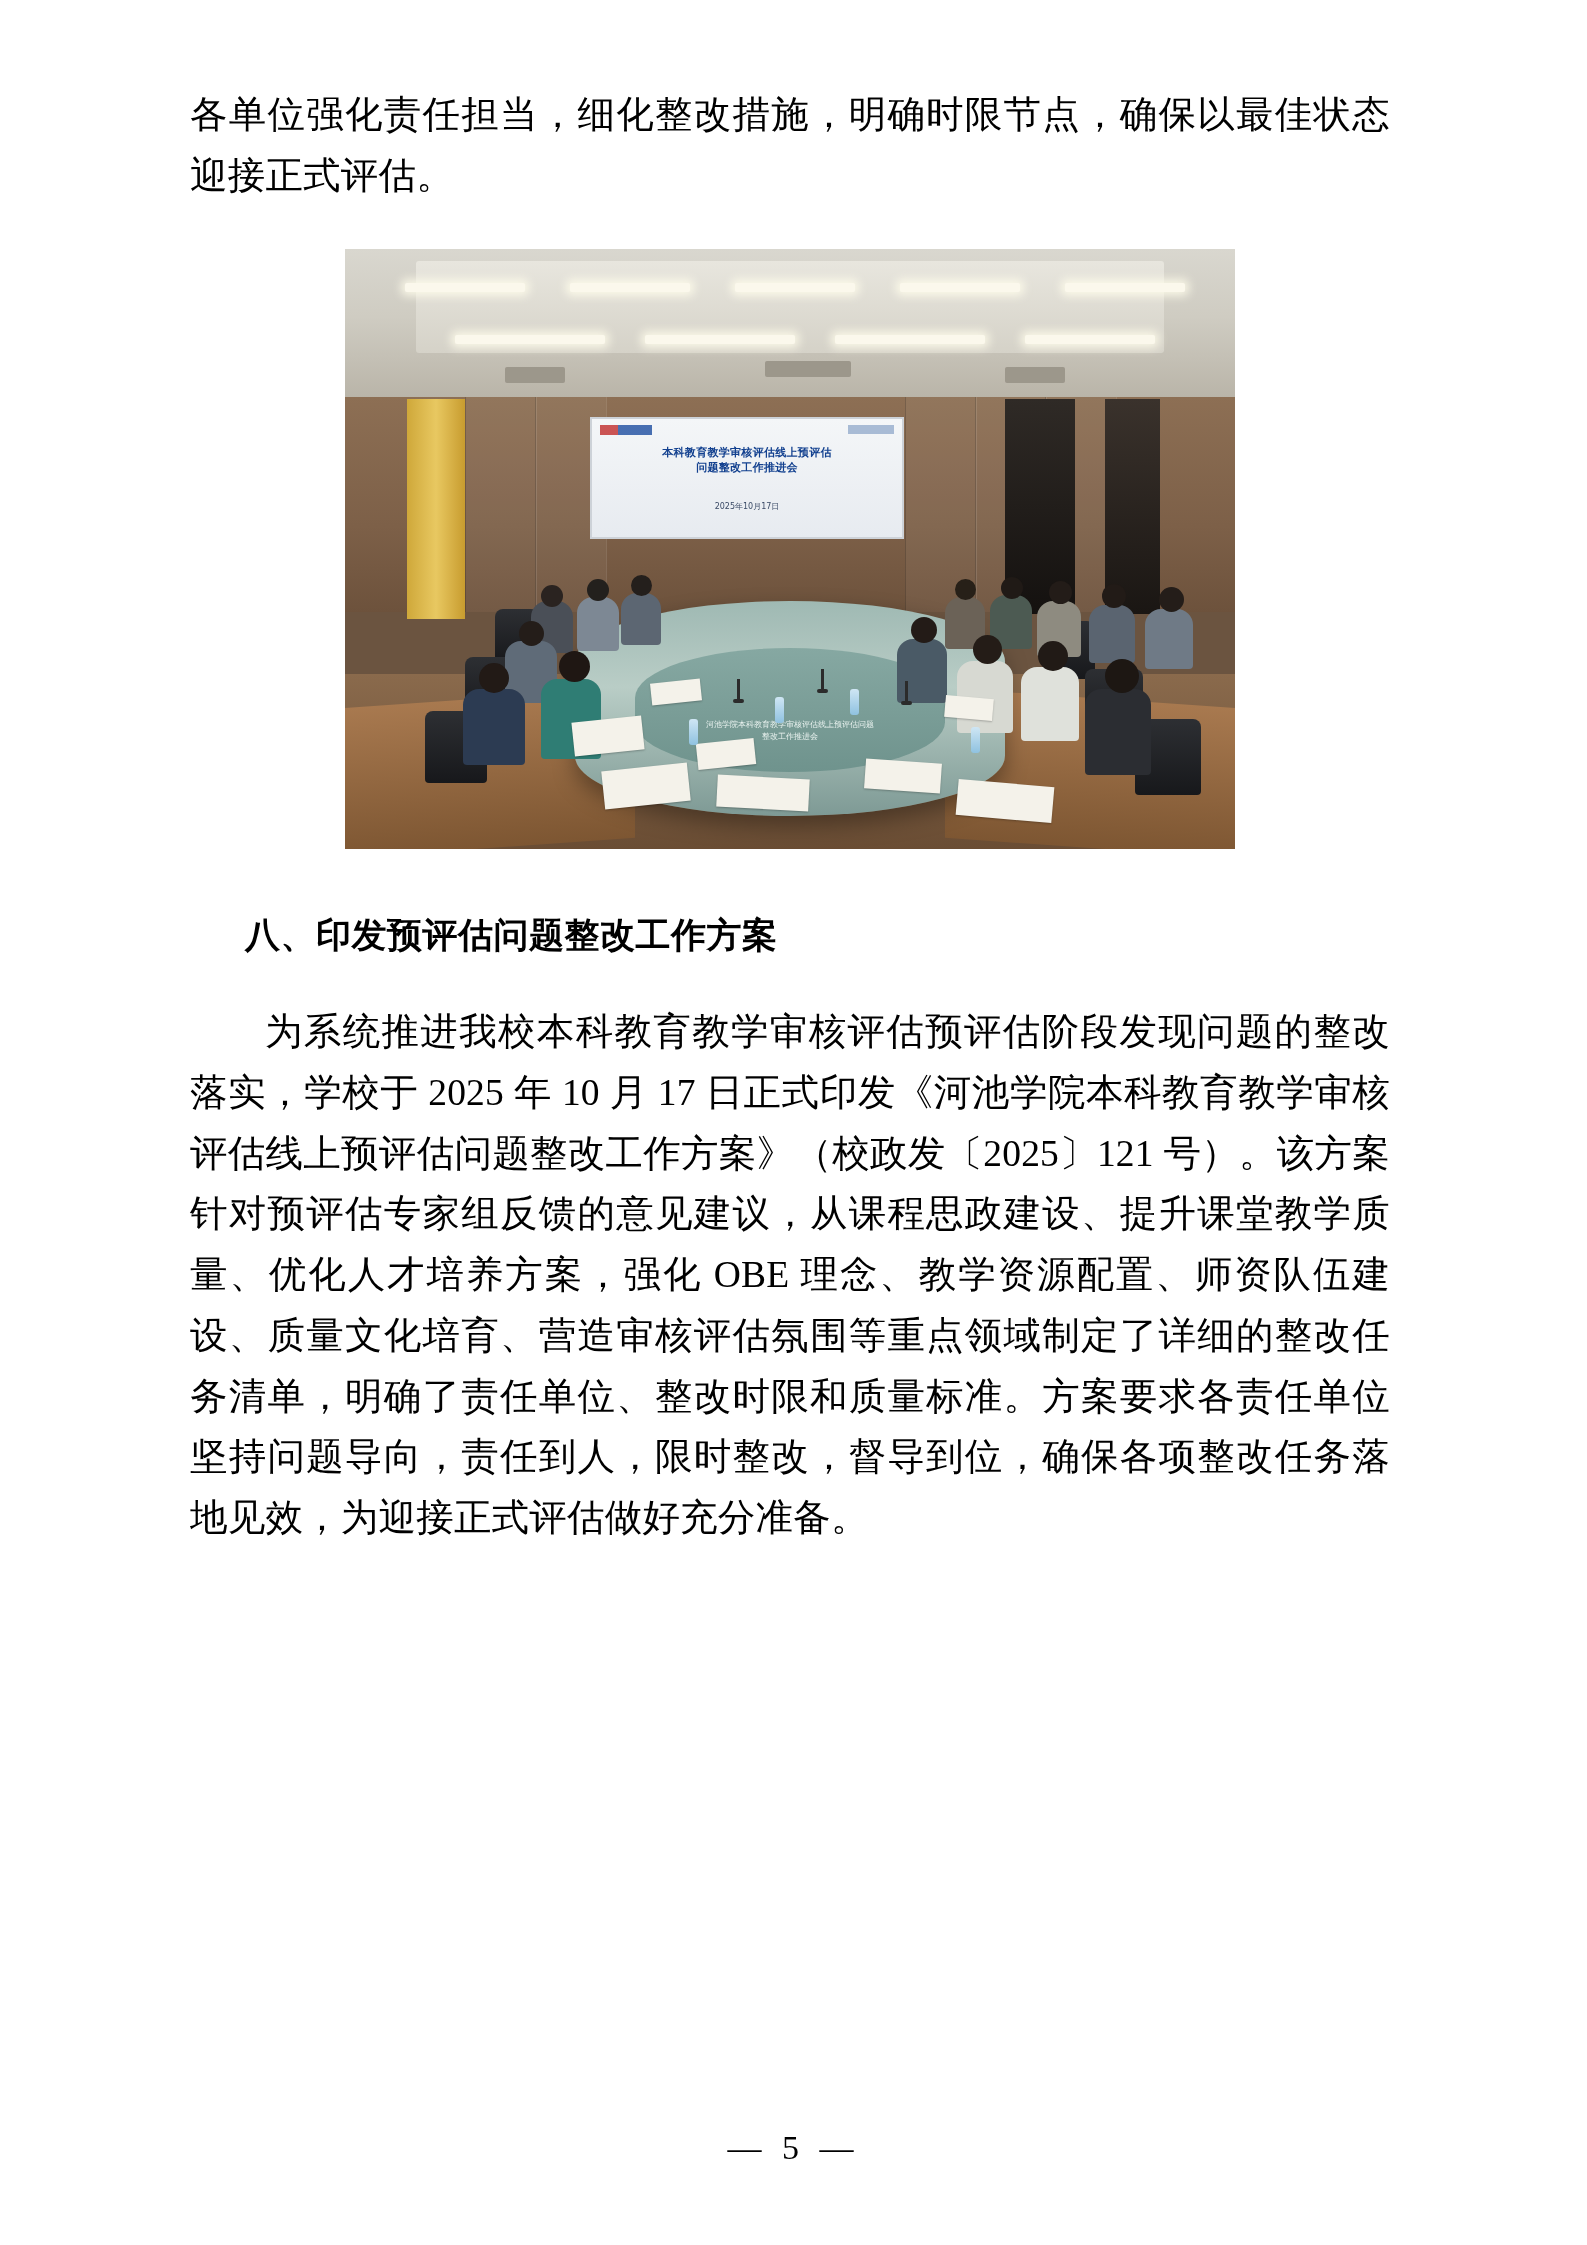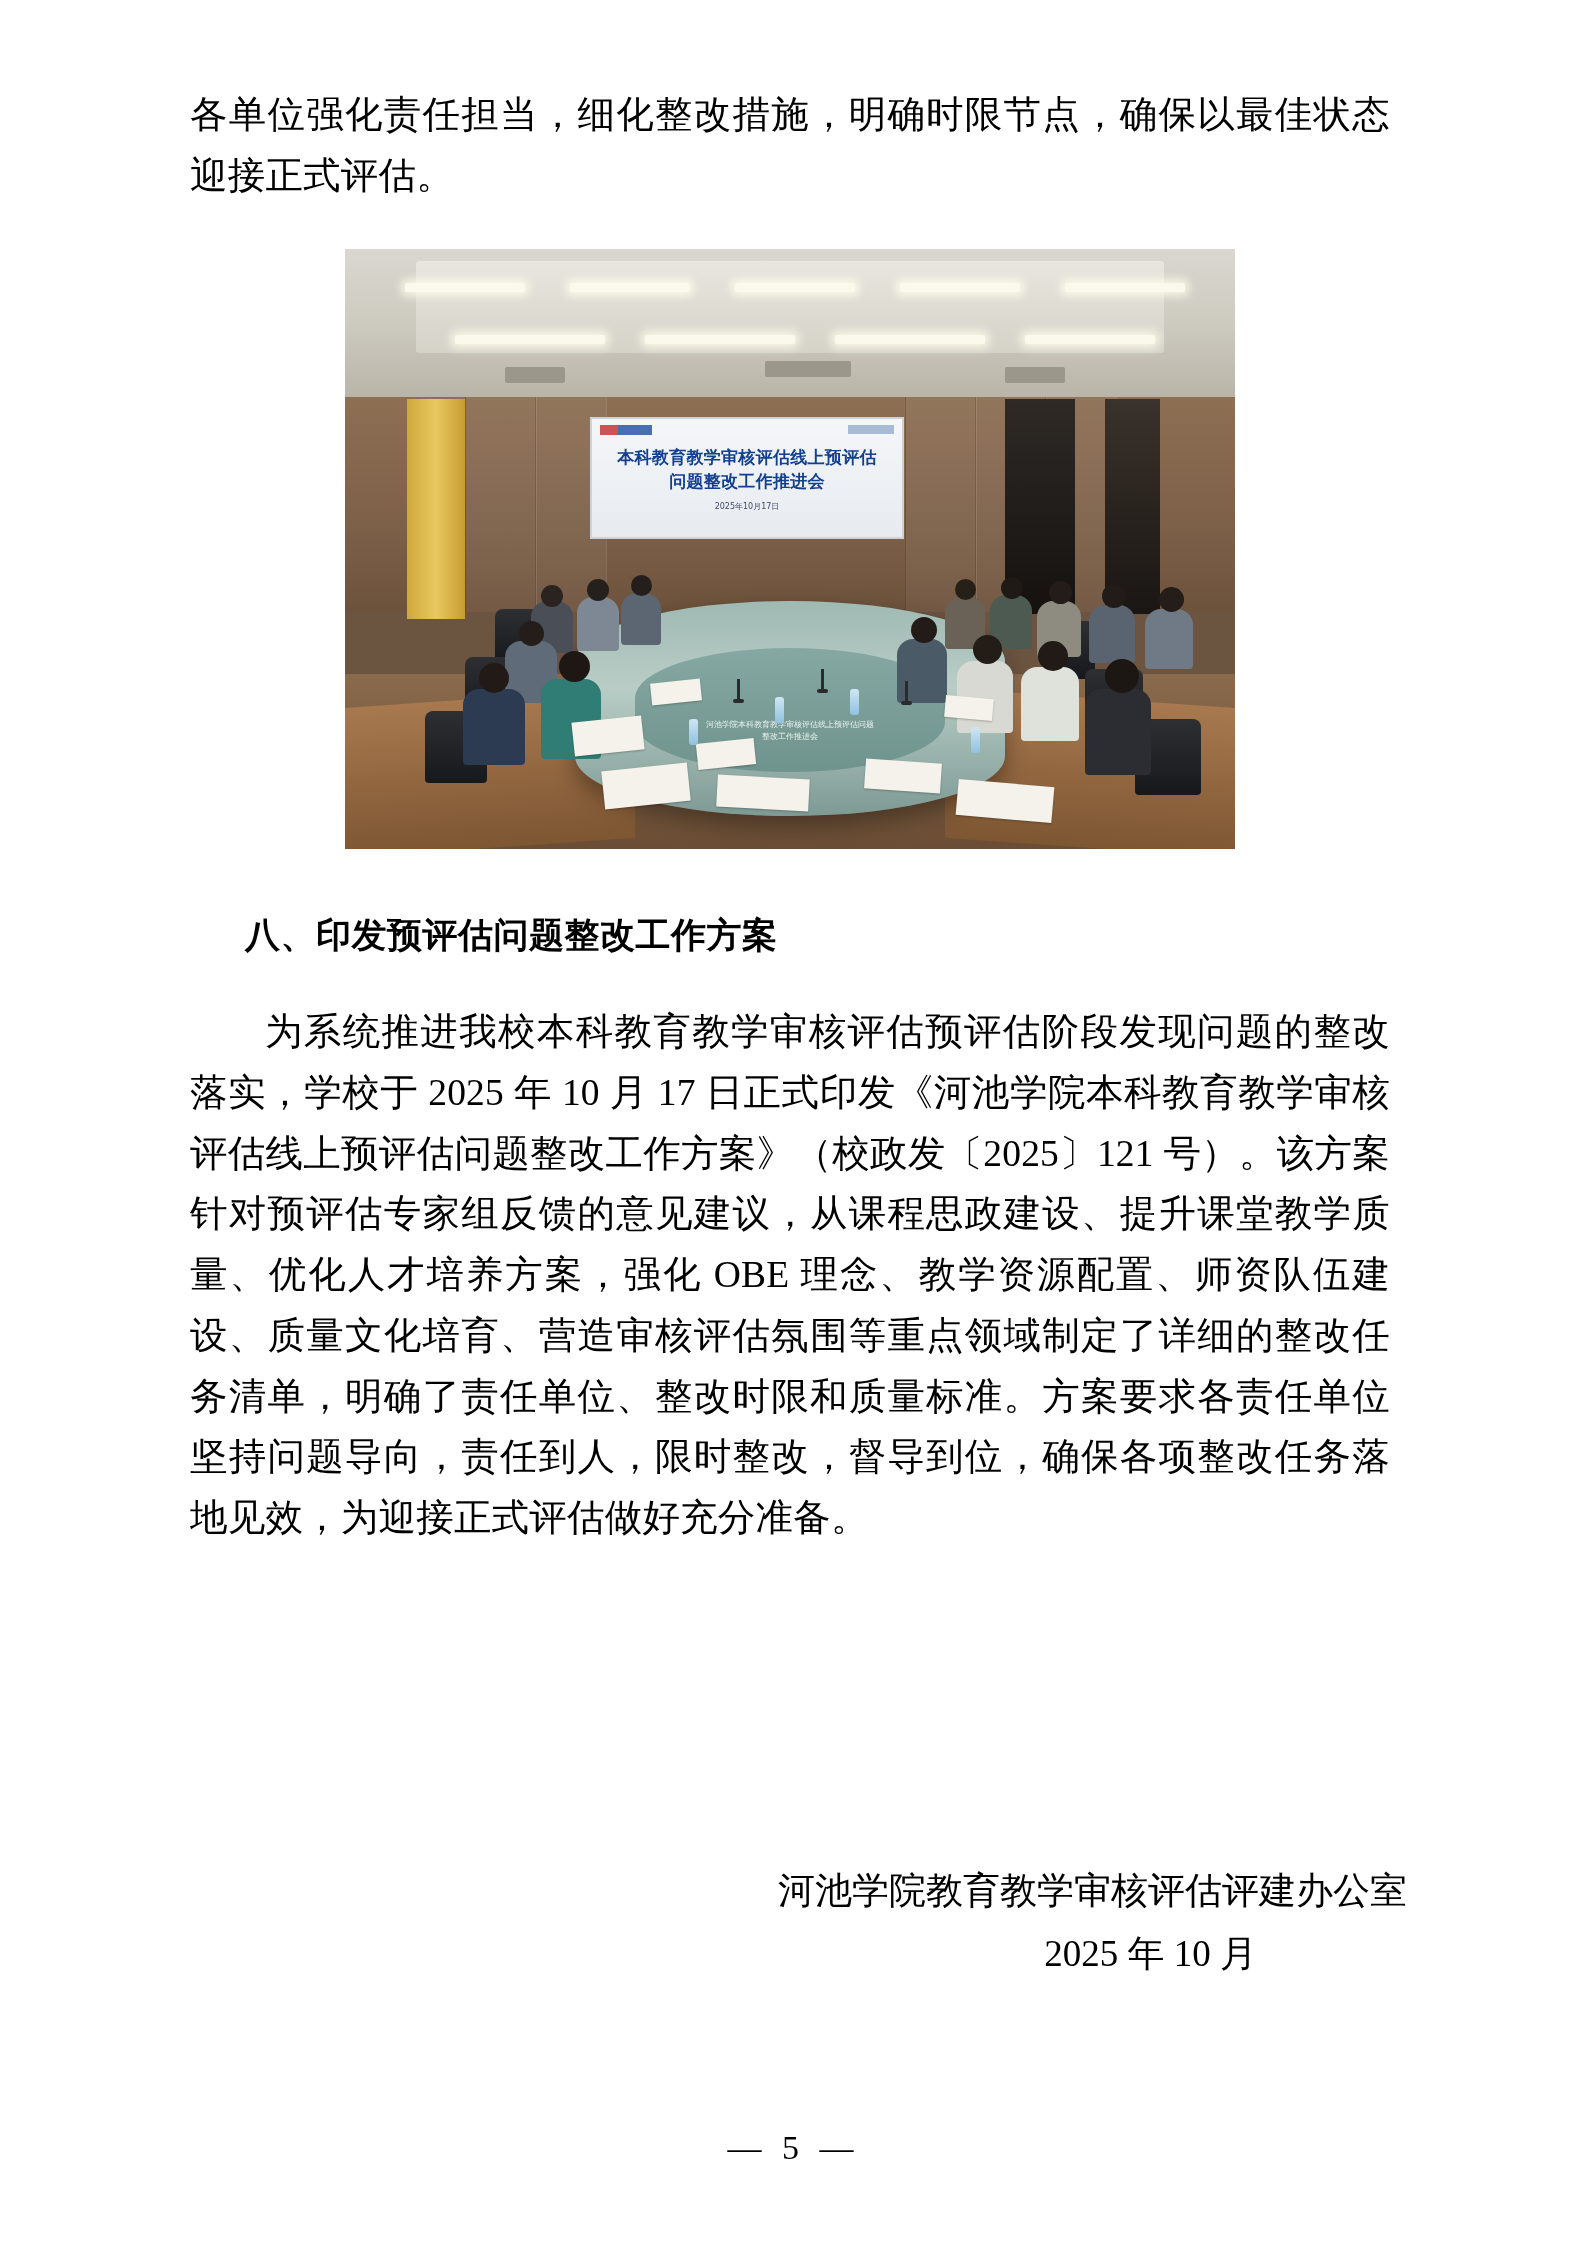--- a/index.html
+++ b/index.html
@@ -97,21 +97,21 @@
     background: linear-gradient(180deg,#2f2a26,#14110f);
   }
   .screen {
     position: absolute;
     left: 245px; top: 168px; width: 310px; height: 118px;
     background: linear-gradient(180deg,#f4f6f8 0%, #e7ebf0 100%);
     border: 2px solid #cdd2d8;
   }
   .screen .s-title {
     position: absolute; left: 0; right: 0; top: 26px;
-    text-align: center; color: #12408f; font-size: 17px; font-weight: bold;
+    text-align: center; color: #12408f; font-size: 11px; font-weight: bold;
     font-family: "DejaVu Sans","Liberation Sans",sans-serif;
     line-height: 1.45;
     letter-spacing: 0.3px;
   }
   .screen .s-sub {
     position: absolute; left: 0; right: 0; top: 82px; text-align: center;
     color: #3a4a66; font-size: 8px;
     font-family: "DejaVu Sans","Liberation Sans",sans-serif;
   }
   .screen .s-logo {
@@ -331,20 +331,16 @@
     <div class="gap-large"></div>
 
     <h2 class="heading">八、印发预评估问题整改工作方案</h2>
 
     <div class="gap-small"></div>
 
     <p class="para indent">为系统推进我校本科教育教学审核评估预评估阶段发现问题的整改落实，学校于 2025 年 10 月 17 日正式印发《河池学院本科教育教学审核评估线上预评估问题整改工作方案》（校政发〔2025〕121 号）。该方案针对预评估专家组反馈的意见建议，从课程思政建设、提升课堂教学质量、优化人才培养方案，强化 OBE 理念、教学资源配置、师资队伍建设、质量文化培育、营造审核评估氛围等重点领域制定了详细的整改任务清单，明确了责任单位、整改时限和质量标准。方案要求各责任单位坚持问题导向，责任到人，限时整改，督导到位，确保各项整改任务落地见效，为迎接正式评估做好充分准备。</p>
 
   </div>
 
-  <div class="sign" style="top: 1860px;">
-    <div class="line1">河池学院教育教学审核评估评建办公室</div>
-    <div class="line2">2025 年 10 月</div>
-  </div>
 
   <div class="pagenum">— 5 —</div>
 
 </div>
 
 </body></html>

